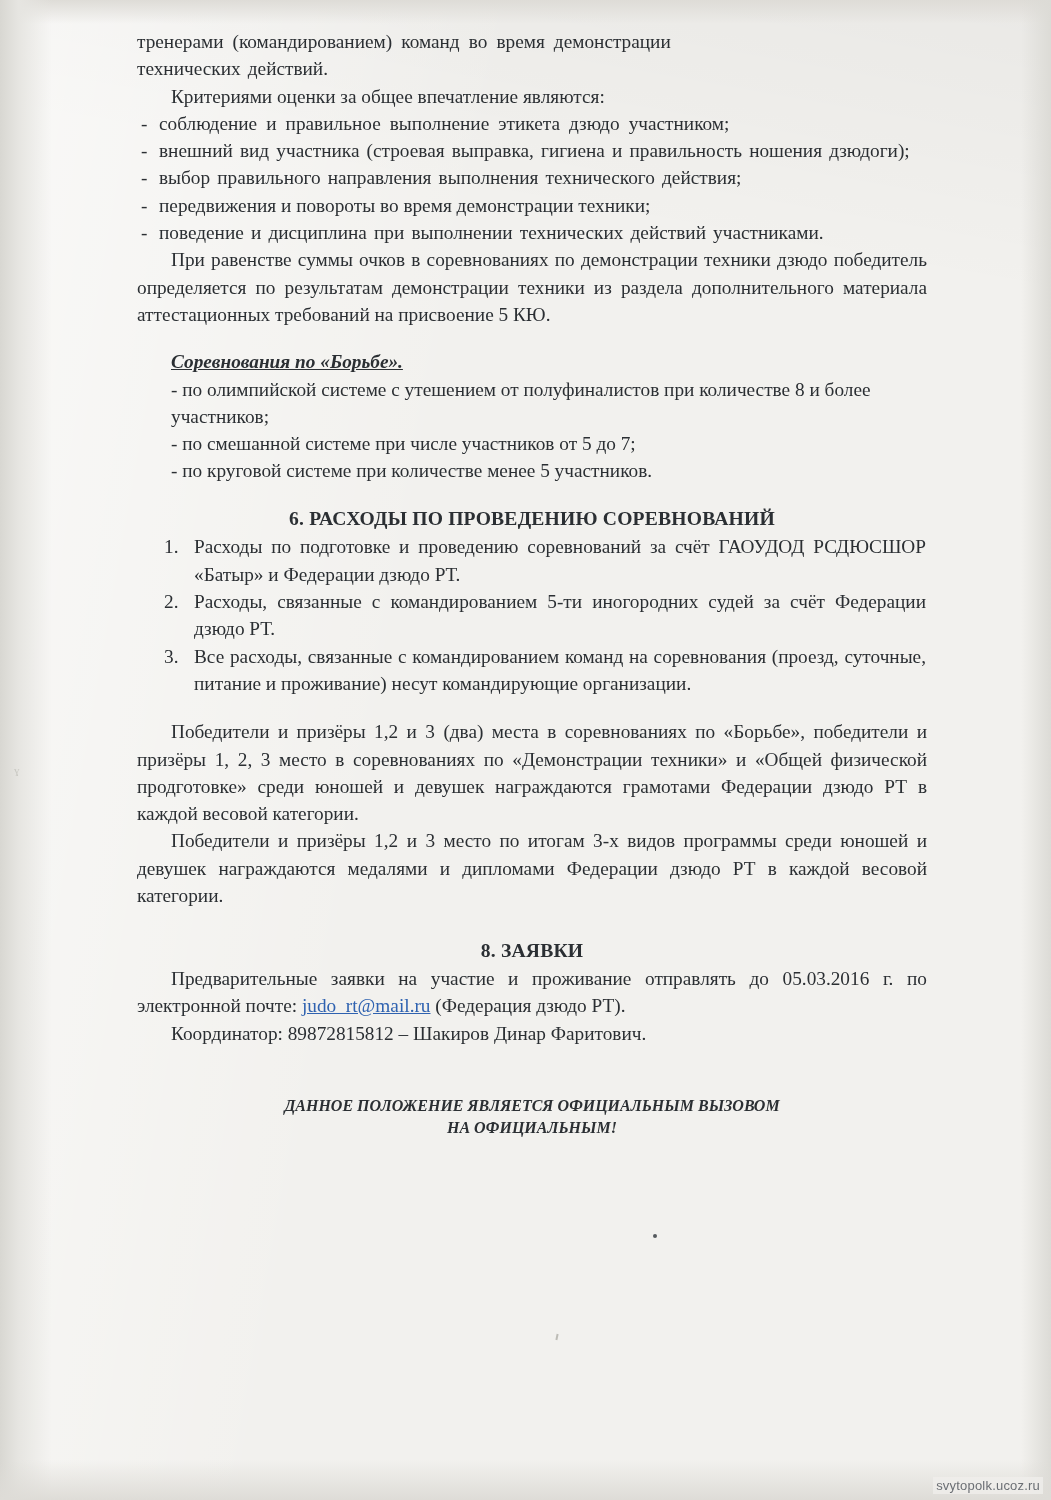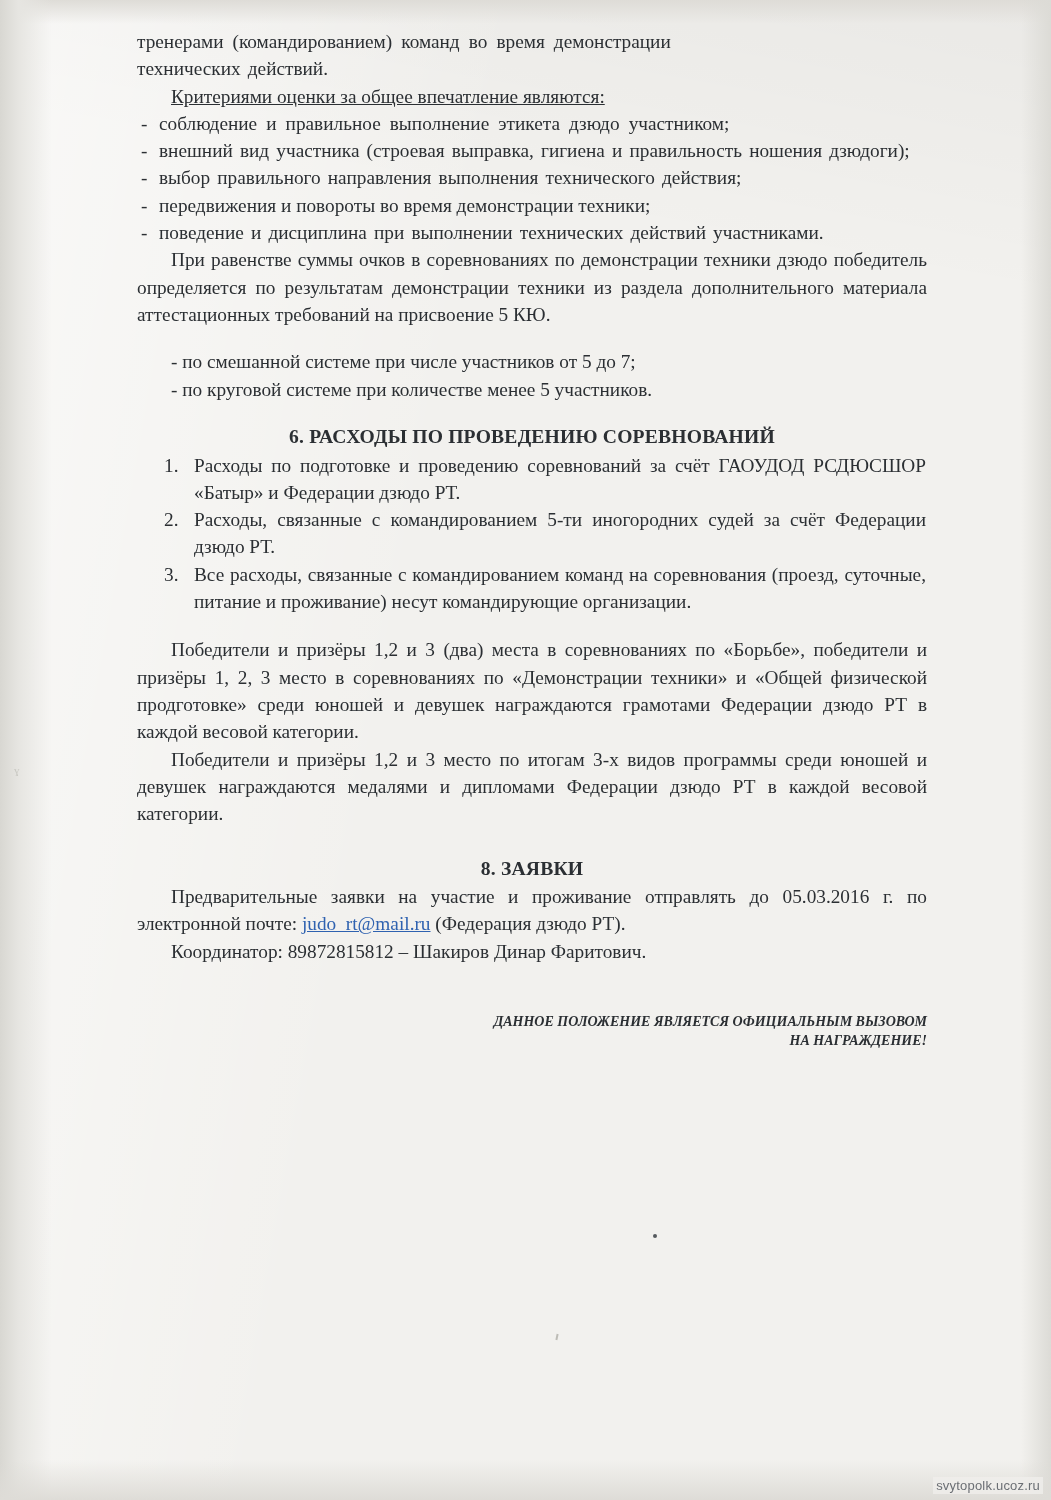--- a/index.html
+++ b/index.html
@@ -64,21 +64,21 @@
   }
 
   p { margin: 0; }
 
   .indent-first { text-indent: 34px; }
   .just { text-align: justify; text-justify: inter-word; }
 
   .wide { word-spacing: 0.22em; }
   .wide2 { word-spacing: 0.12em; }
 
-  .underline { text-decoration: underline; }
+  .underline { }
 
   .dash-list {
     margin: 0;
     padding: 0;
     list-style: none;
   }
   .dash-list li {
     padding-left: 22px;
     position: relative;
     text-align: justify;
@@ -127,24 +127,24 @@
   .sub-item { padding-left: 34px; }
   .spacer-m { height: 20px; }
   .spacer-l { height: 28px; }
 
   a.mail {
     color: #2f62b0;
     text-decoration: underline;
   }
 
   .final {
-    text-align: right;
+    text-align: center;
     font-weight: bold;
     font-style: italic;
-    font-size: 14px;
+    font-size: 16px;
     line-height: 1.35;
   }
 
   .dot-artifact {
     position: absolute;
     left: 653px;
     top: 1234px;
     width: 4px;
     height: 4px;
     border-radius: 50%;
@@ -205,20 +205,24 @@
       <li><span class="dash">-</span><span class="wide2">внешний  вид  участника (строевая выправка, гигиена и правильность ношения дзюдоги);</span></li>
       <li><span class="dash">-</span><span class="wide2">выбор правильного направления выполнения технического действия;</span></li>
       <li><span class="dash">-</span><span>передвижения и повороты во время демонстрации техники;</span></li>
       <li><span class="dash">-</span><span class="wide2">поведение  и дисциплина при выполнении технических  действий  участниками.</span></li>
     </ul>
 
     <p class="indent-first just">При  равенстве  суммы  очков  в  соревнованиях  по  демонстрации  техники  дзюдо победитель  определяется  по  результатам  демонстрации  техники  из  раздела дополнительного  материала  аттестационных  требований  на  присвоение  5  КЮ.</p>
 
     <div class="spacer-m"></div>
 
+    <p>
+      <span class="subhead">Соревнования по «Борьбе».</span>
+    </p>
+    <p class="sub-item">- по олимпийской системе с утешением от полуфиналистов при количестве 8 и более участников;</p>
     <p class="sub-item">- по смешанной системе при числе участников от 5 до 7;</p>
     <p class="sub-item">- по круговой системе при количестве менее 5 участников.</p>
 
     <div class="spacer-m"></div>
 
     <p class="sect-head">6. РАСХОДЫ ПО ПРОВЕДЕНИЮ СОРЕВНОВАНИЙ</p>
     <ol class="num">
       <li>Расходы по подготовке и проведению соревнований за счёт ГАОУДОД РСДЮСШОР «Батыр» и Федерации дзюдо РТ.</li>
       <li>Расходы, связанные с командированием 5-ти иногородних судей за счёт Федерации дзюдо РТ.</li>
       <li>Все расходы, связанные с командированием команд на соревнования (проезд, суточные, питание и проживание) несут командирующие организации.</li>
@@ -234,21 +238,21 @@
     <p class="sect-head">8. ЗАЯВКИ</p>
     <p class="indent-first just">
       <span>Предварительные заявки на участие и проживание отправлять до 05.03.2016 г. по электронной почте: </span><a class="mail" href="#">judo_rt@mail.ru</a><span> (Федерация дзюдо РТ).</span>
     </p>
     <p class="indent-first">Координатор: 89872815812 – Шакиров Динар Фаритович.</p>
 
     <div class="spacer-l"></div>
     <div class="spacer-m"></div>
 
     <p class="final">ДАННОЕ ПОЛОЖЕНИЕ ЯВЛЯЕТСЯ ОФИЦИАЛЬНЫМ ВЫЗОВОМ</p>
-    <p class="final">НА НАГРАЖДЕНИЕ!</p>
+    <p class="final">НА ОФИЦИАЛЬНЫМ!</p>
 
   </div>
 
   <div class="dot-artifact"></div>
   <div class="speck-a"></div>
 
   <div class="watermark">svytopolk.ucoz.ru</div>
 </div>
 
 </body></html>

